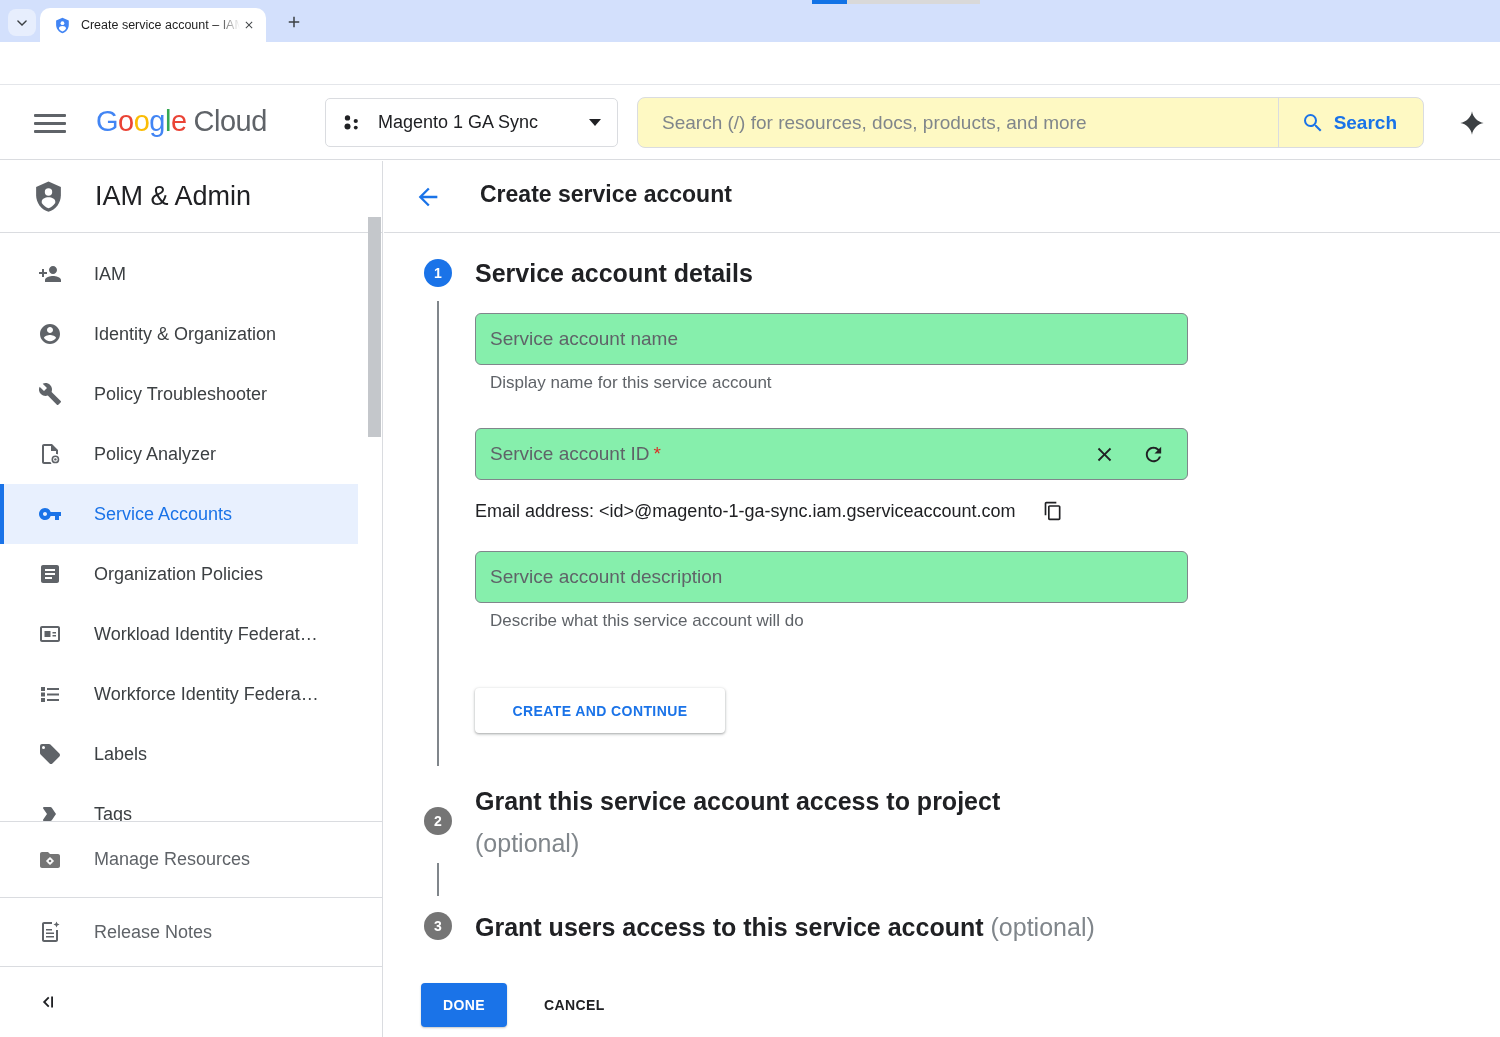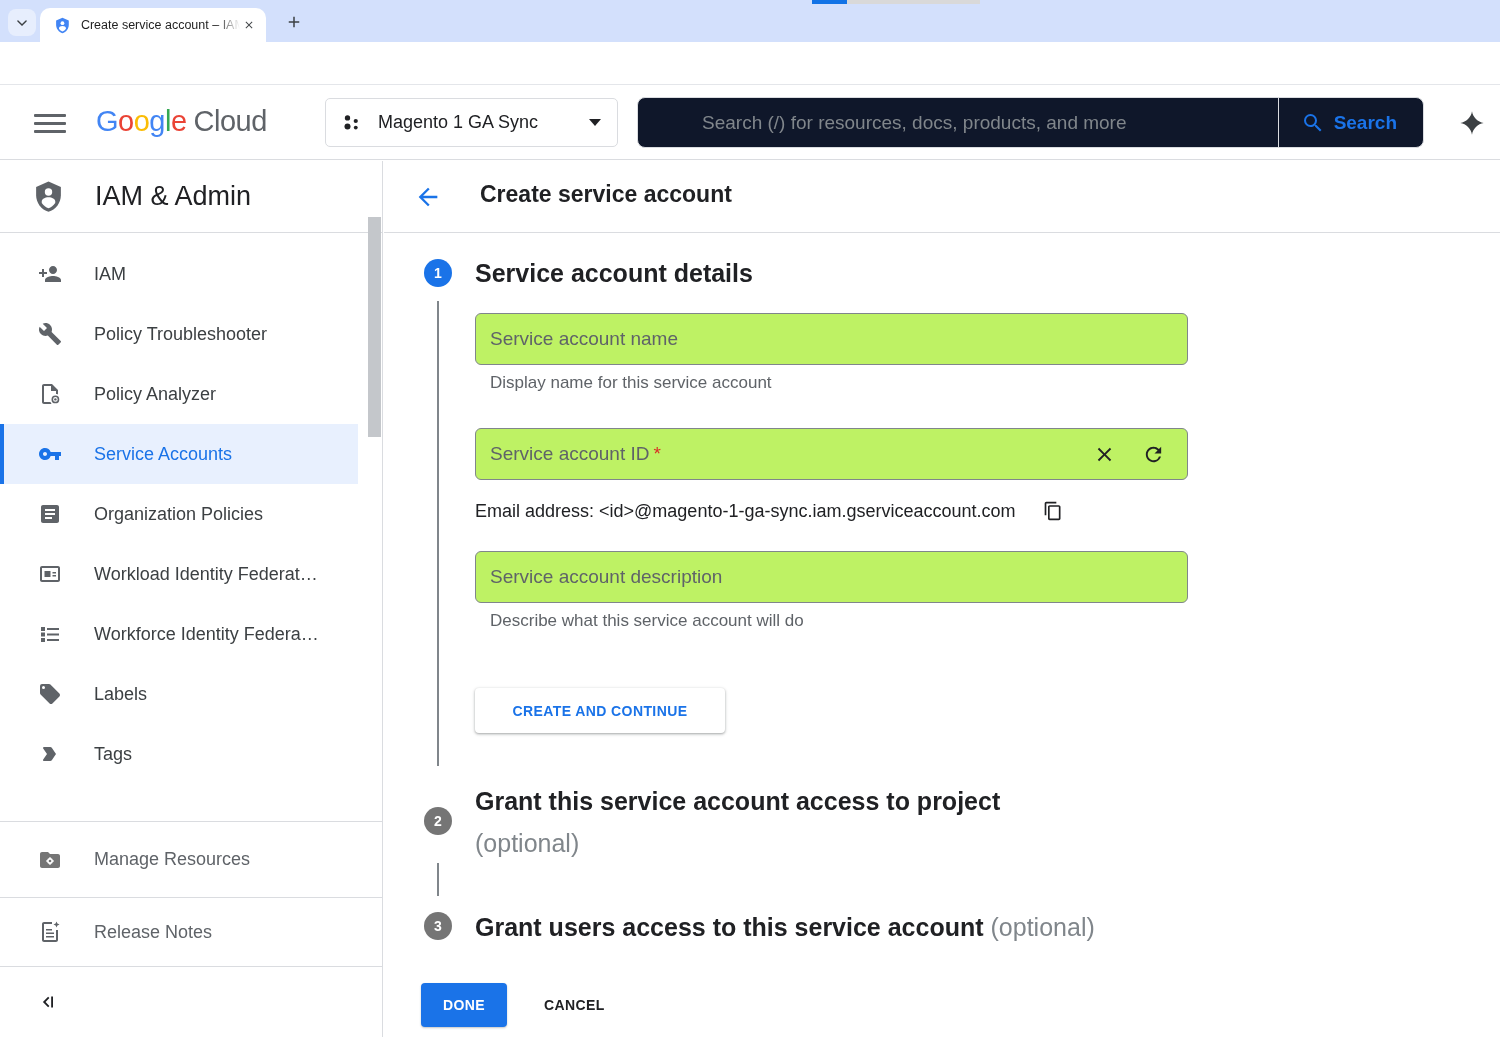--- a/index.html
+++ b/index.html
@@ -25,21 +25,21 @@
 
   
   .appbar { position:absolute; left:0; top:84px; width:1500px; height:76px; background:#fff; border-top:1px solid #e4e6ea; border-bottom:1px solid #dadce0; }
   .hamburger { position:absolute; left:34px; top:26px; width:32px; height:24px; display:flex; flex-direction:column; justify-content:center; gap:5px; }
   .hamburger span { display:block; height:3px; background:#5f6368; border-radius:1px; }
   .gclogo { position:absolute; left:96px; top:20px; font-size:29px; letter-spacing:-0.5px; }
   .gclogo .cloud { color:#5f6368; margin-left:7px; }
   .project-btn { position:absolute; left:325px; top:13px; width:293px; height:49px; border:1px solid #dadce0; border-radius:5px; display:flex; align-items:center; padding:0 16px; gap:14px; background:#fff; }
   .project-name { font-size:18px; color:#202124; flex:1; }
   .caret-down { width:0; height:0; border-left:6px solid transparent; border-right:6px solid transparent; border-top:7px solid #202124; }
-  .searchbar { position:absolute; left:637px; top:12px; width:787px; height:51px; border:1px solid #dadce0; border-radius:8px; display:flex; align-items:center; background:#0f172a;padding-left:40px; }
+  .searchbar { position:absolute; left:637px; top:12px; width:787px; height:51px; border:1px solid #dadce0; border-radius:8px; display:flex; align-items:center; background:#fef9c3; }
   .search-ph { font-size:19px; color:#80868b; padding-left:24px; flex:1; }
   .search-sep { width:1px; height:100%; background:#dadce0; }
   .search-btn { display:flex; align-items:center; gap:9px; padding:0 26px 0 22px; height:100%; }
   .search-btn-label { font-size:19px; font-weight:700; color:#1a73e8; }
   .sparkle-btn { position:absolute; left:1456px; top:22px; width:32px; height:32px; display:flex; align-items:center; justify-content:center; }
 
   
   .bodyrow { position:absolute; left:0; top:161px; width:1500px; height:876px; }
   .sidebar { position:absolute; left:0; top:0; width:383px; height:876px; background:#fff; border-right:1px solid #dadce0; overflow:hidden; }
   .sb-header { position:absolute; left:0; top:0; width:383px; height:72px; border-bottom:1px solid #dadce0; display:flex; align-items:center; padding-left:32px; gap:30px; background:#fff; }
@@ -63,21 +63,21 @@
   .back-arrow { position:absolute; left:30px; top:22px; width:28px; height:28px; }
   .page-title { position:absolute; left:96px; top:20px; font-size:23px; color:#202124; }
 
   .step-circle { position:absolute; width:28px; height:28px; border-radius:50%; color:#fff; font-size:14px; font-weight:700; display:flex; align-items:center; justify-content:center; }
   .step-circle.active { background:#1a73e8; left:40px; }
   .step-circle.inactive { background:#757575; left:40px; }
   .step-heading { position:absolute; left:91px; font-size:25px; font-weight:700; color:#202124; line-height:42px; max-width:716px; }
   .opt { color:#80868b; font-weight:400; }
   .connector { position:absolute; left:53px; width:1.5px; background:#80868b; }
 
-  .field { position:absolute; left:91px; width:713px; height:52px; border:1px solid #80868b; border-radius:6px; background:#bef264; display:flex; align-items:center; padding:0 14px; }
+  .field { position:absolute; left:91px; width:713px; height:52px; border:1px solid #80868b; border-radius:6px; background:#86efac; display:flex; align-items:center; padding:0 14px; }
   .field input { border:none; outline:none; font-size:19px; color:#202124; width:100%; font-family:inherit; background:transparent; }
   .field input::placeholder { color:#5f6368; opacity:1; }
   .ph { font-size:19px; color:#5f6368; }
   .req { color:#d93025; margin-left:4px; font-size:19px; }
   .field-icons { margin-left:auto; display:flex; align-items:center; gap:26px; padding-right:8px; }
   .helper { position:absolute; left:106px; font-size:17px; color:#5f6368; }
   .email-row { position:absolute; left:91px; display:flex; align-items:flex-start; gap:27px; }
   .email-text { font-size:18px; color:#202124; }
 
   .create-btn { position:absolute; left:91px; top:527px; width:250px; height:45px; background:#fff; border:none; border-radius:4px; box-shadow:0 1px 2px rgba(60,64,67,.3),0 1px 3px 1px rgba(60,64,67,.15); color:#1a73e8; font-size:14px; font-weight:700; letter-spacing:.4px; font-family:inherit; cursor:pointer; }
@@ -200,20 +200,26 @@
 
       <div class="sb-items">
         <div class="sb-item">
           <svg width="24" height="24" viewBox="0 0 24 24" fill="#5f6368">
               <path d="M15 12c2.21 0 4-1.79 4-4s-1.79-4-4-4-4 1.79-4 4 1.79 4 4 4zm-9-2V7H4v3H1v2h3v3h2v-3h3v-2H6zm9 4c-2.67 0-8 1.34-8 4v2h16v-2c0-2.66-5.33-4-8-4z"></path>
             </svg>
           <span class="lbl">IAM</span>
         </div>
         <div class="sb-item">
           <svg width="24" height="24" viewBox="0 0 24 24" fill="#5f6368">
+              <path d="M12 2C6.48 2 2 6.48 2 12s4.48 10 10 10 10-4.48 10-10S17.52 2 12 2zm0 3c1.66 0 3 1.34 3 3s-1.34 3-3 3-3-1.34-3-3 1.34-3 3-3zm0 14.2c-2.5 0-4.71-1.28-6-3.22.03-1.99 4-3.08 6-3.08 1.99 0 5.97 1.09 6 3.08-1.29 1.94-3.5 3.22-6 3.22z"></path>
+            </svg>
+          <span class="lbl">Identity &amp; Organization</span>
+        </div>
+        <div class="sb-item">
+          <svg width="24" height="24" viewBox="0 0 24 24" fill="#5f6368">
               <path d="M22.7 19l-9.1-9.1c.9-2.3.4-5-1.5-6.9-2-2-5-2.4-7.4-1.3L9 6 6 9 1.6 4.7C.4 7.1.9 10.1 2.9 12.1c1.9 1.9 4.6 2.4 6.9 1.5l9.1 9.1c.4.4 1 .4 1.4 0l2.3-2.3c.5-.4.5-1.1.1-1.4z"></path>
             </svg>
           <span class="lbl">Policy Troubleshooter</span>
         </div>
         <div class="sb-item">
           <svg width="24" height="24" viewBox="0 0 24 24" fill="#5f6368">
               <path d="M14 2H6c-1.1 0-2 .9-2 2v16c0 1.1.9 2 2 2h7.6c-.5-.6-.9-1.2-1.1-2H6V4h7v5h5v3c.7 0 1.4.2 2 .4V8l-6-6z"></path>
               <circle cx="17.4" cy="17.4" r="3.1" fill="none" stroke="#5f6368" stroke-width="1.6"></circle>
               <circle cx="17.4" cy="17.4" r="1.2"></circle>
             </svg>

